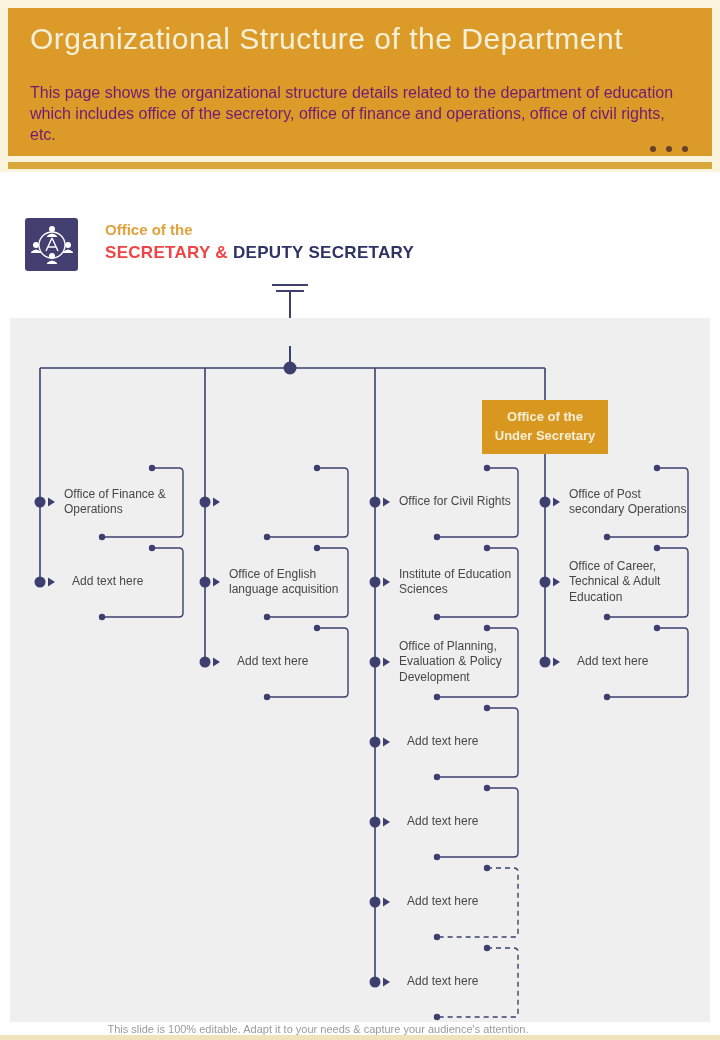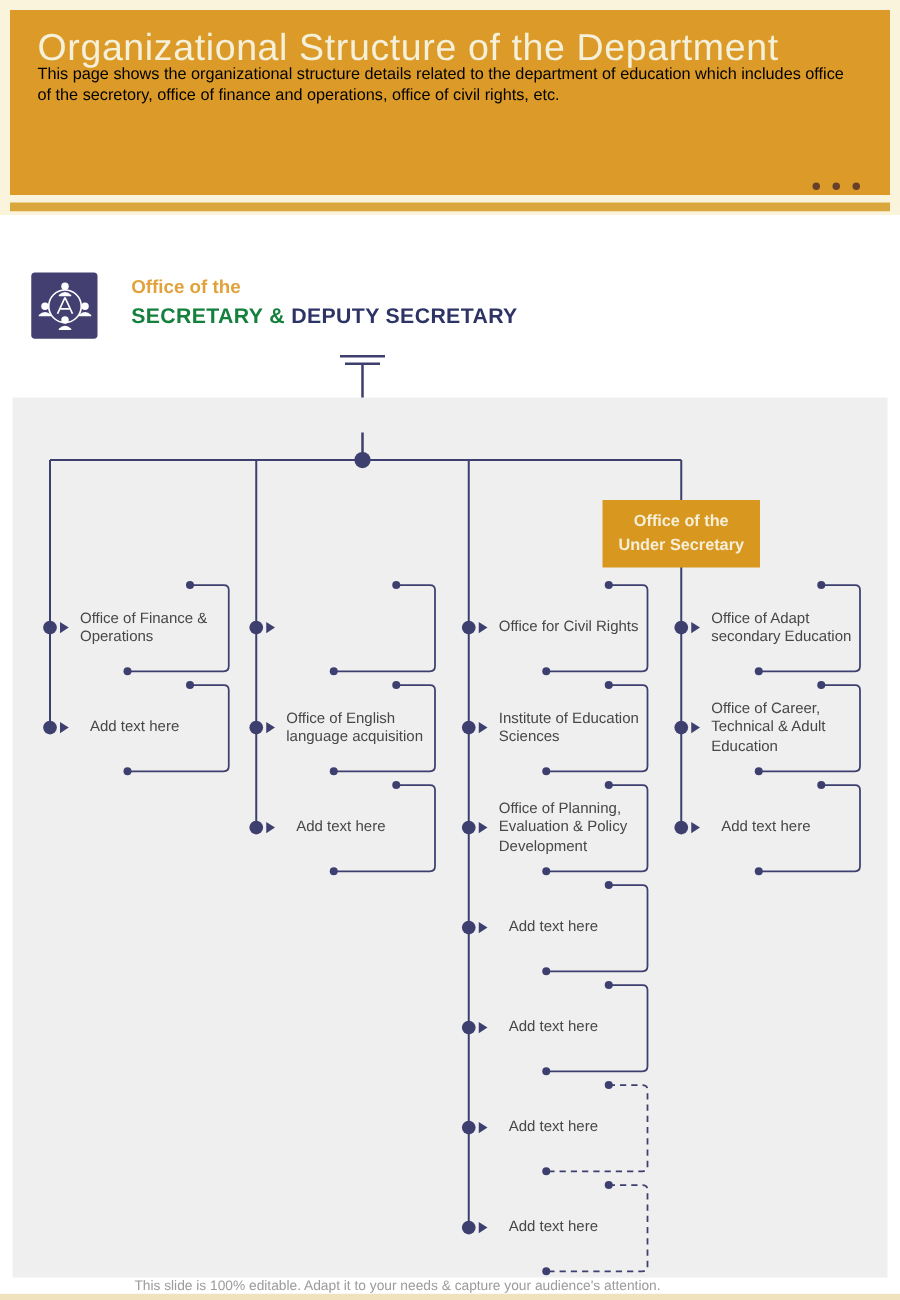--- a/index.html
+++ b/index.html
@@ -2,32 +2,32 @@
 <html><head>
 <meta charset="utf-8">
 <style>
   html,body{margin:0;padding:0;background:#fff;}
   .slide{position:relative;width:720px;height:1040px;background:#ffffff;
          font-family:"Liberation Sans",sans-serif;overflow:hidden;}
   .header-mat{position:absolute;left:0;top:0;width:720px;height:172px;background:#FBF4DC;}
   .header-band{position:absolute;left:8px;top:8px;width:704px;height:148px;background:#DC9B28;}
   .page-title{position:absolute;left:22px;top:14px;font-size:30px;letter-spacing:.5px;
               color:#F4F0DA;font-weight:400;}
-  .page-subtitle{position:absolute;left:22px;top:42px;width:648px;font-size:13px;
-                 line-height:1.32;color:#000000;}
+  .page-subtitle{position:absolute;left:22px;top:74px;width:648px;font-size:16px;
+                 line-height:1.32;color:#701a75;}
   .band-dots{position:absolute;right:24px;top:138px;display:flex;gap:10px;}
   .band-dots span{width:6px;height:6px;border-radius:50%;background:#66402A;display:block;}
   .gold-strip{position:absolute;left:8px;top:162px;width:704px;height:7px;background:#D9A73B;}
   .white-zone{position:absolute;left:0;top:172px;width:720px;height:868px;background:#ffffff;}
 
   .org-icon{position:absolute;left:25px;top:218px;width:53px;height:53px;background:#434071;
             border-radius:3px;display:flex;align-items:center;justify-content:center;}
   .sec-line1{position:absolute;left:105px;top:221px;font-size:15px;font-weight:bold;color:#E2A23B;}
   .sec-line2{position:absolute;left:105px;top:243px;font-size:17px;font-weight:bold;letter-spacing:.3px;}
-  .sec-line2 .gold{color:#15803d;}
+  .sec-line2 .gold{color:#ef4444;}
   .sec-line2 .navy{color:#2E3365;}
 
   .tc-bar1{position:absolute;left:272px;top:284px;width:36px;height:2px;background:#3D3F6E;}
   .tc-bar2{position:absolute;left:276px;top:290px;width:28px;height:2px;background:#3D3F6E;}
   .tc-line{position:absolute;left:289px;top:292px;width:2px;height:27px;background:#3D3F6E;}
   .tc-chevrons{position:absolute;left:280px;top:320px;}
 
   .chart-area{position:absolute;left:10px;top:318px;width:700px;height:704px;background:#F0EFEF;}
   .chart-svg{position:absolute;left:0;top:0;}
   .org-label{position:absolute;width:118px;height:56px;display:flex;align-items:center;
@@ -187,21 +187,21 @@
       <div class="org-label" style="left: 62px; top: 236px;">Add text here</div>
       <div class="org-label" style="left: 219px; top: 236px;">Office of English language acquisition</div>
       <div class="org-label" style="left: 227px; top: 316px;">Add text here</div>
       <div class="org-label" style="left: 389px; top: 156px;">Office for Civil Rights</div>
       <div class="org-label" style="left: 389px; top: 236px;">Institute of Education Sciences</div>
       <div class="org-label" style="left: 389px; top: 316px;">Office of Planning, Evaluation &amp; Policy Development</div>
       <div class="org-label" style="left: 397px; top: 396px;">Add text here</div>
       <div class="org-label" style="left: 397px; top: 476px;">Add text here</div>
       <div class="org-label" style="left: 397px; top: 556px;">Add text here</div>
       <div class="org-label" style="left: 397px; top: 636px;">Add text here</div>
-      <div class="org-label" style="left: 559px; top: 156px;">Office of Adapt secondary Education</div>
+      <div class="org-label" style="left: 559px; top: 156px;">Office of Post secondary Operations</div>
       <div class="org-label" style="left: 559px; top: 236px;">Office of Career, Technical &amp; Adult Education</div>
       <div class="org-label" style="left: 567px; top: 316px;">Add text here</div>
     </div>
 
   <div class="footer-note">This slide is 100% editable.  Adapt it to your needs &amp; capture your audience's attention.</div>
   <div class="bottom-strip"></div>
 
 </div>
 
 </body></html>

